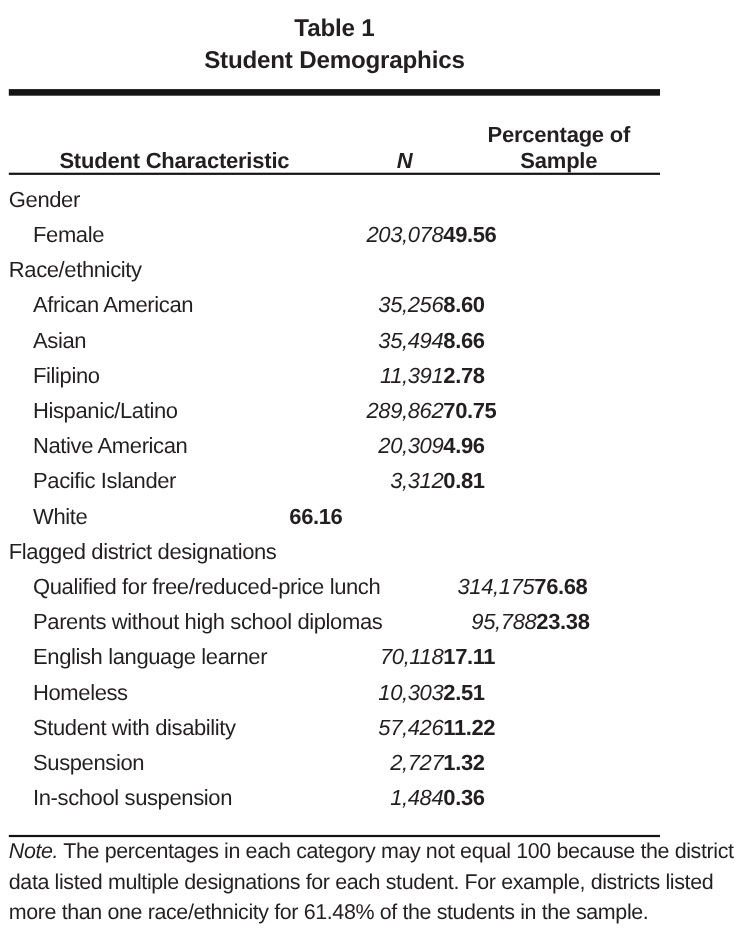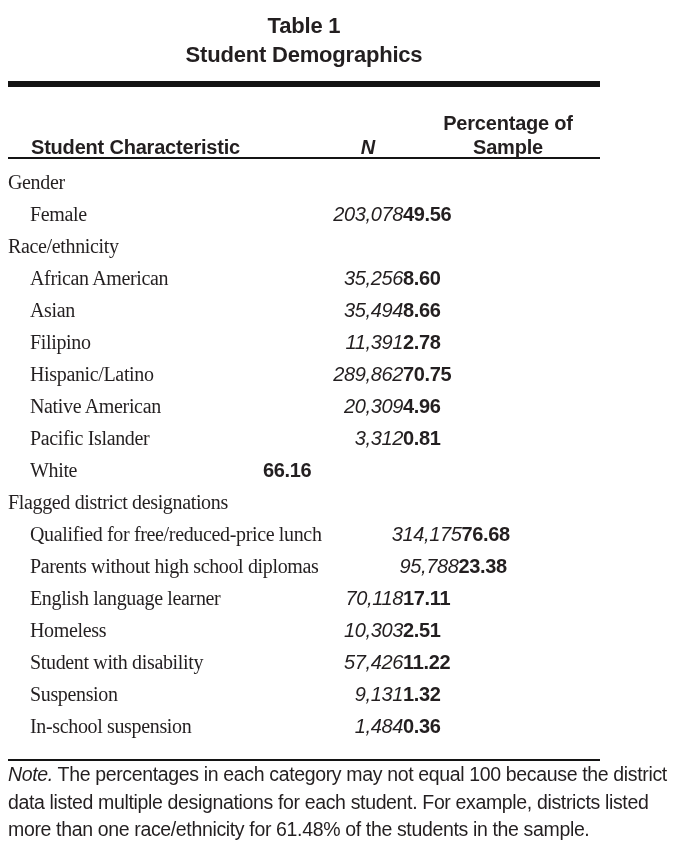--- a/index.html
+++ b/index.html
@@ -33,35 +33,35 @@
     grid-template-columns: 1fr 140px 197px;
     align-items: end;
     height: 70px;
     box-sizing: border-box;
     padding-bottom: 9px;
     font-weight: bold;
     font-size: 20px;
     line-height: 24px;
     letter-spacing: -0.2px;
   }
-  .h-label { text-align: center; white-space: nowrap; }
+  .h-label { text-align: right; white-space: nowrap; }
   .h-n { text-align: right; padding-right: 28px; font-style: italic; }
   .h-pct { text-align: center; padding-left: 13px; margin-top: 24px; }
 
   
   .tbody { padding-top: 7px; padding-bottom: 17px; }
   .row {
     display: grid;
     grid-template-columns: 1fr 140px 197px;
     height: 32px;
     align-items: center;
     font-size: 20px;
     letter-spacing: -0.35px;
   }
-  .row .label { white-space: nowrap; overflow: visible; font-family: Liberation Serif, serif; }
+  .row .label { white-space: nowrap; overflow: visible; }
   .row.item .label { padding-left: 22px; }
   .cell.n { text-align: right; white-space: nowrap; font-style: italic; }
   .cell.pct { text-align: left; padding-right: 50px; white-space: nowrap; font-weight: bold; }
 
   
   .note {
     font-size: 19.5px;
     line-height: 27.5px;
     letter-spacing: -0.35px;
   }
@@ -174,21 +174,21 @@
     </div>
 
     <div class="row item">
       <div class="cell label">Student with disability</div>
       <div class="cell n">57,426</div>
       <div class="cell pct">11.22</div>
     </div>
 
     <div class="row item">
       <div class="cell label">Suspension</div>
-      <div class="cell n">9,131</div>
+      <div class="cell n">2,727</div>
       <div class="cell pct">1.32</div>
     </div>
 
     <div class="row item">
       <div class="cell label">In-school suspension</div>
       <div class="cell n">1,484</div>
       <div class="cell pct">0.36</div>
     </div>
 
   </div>

